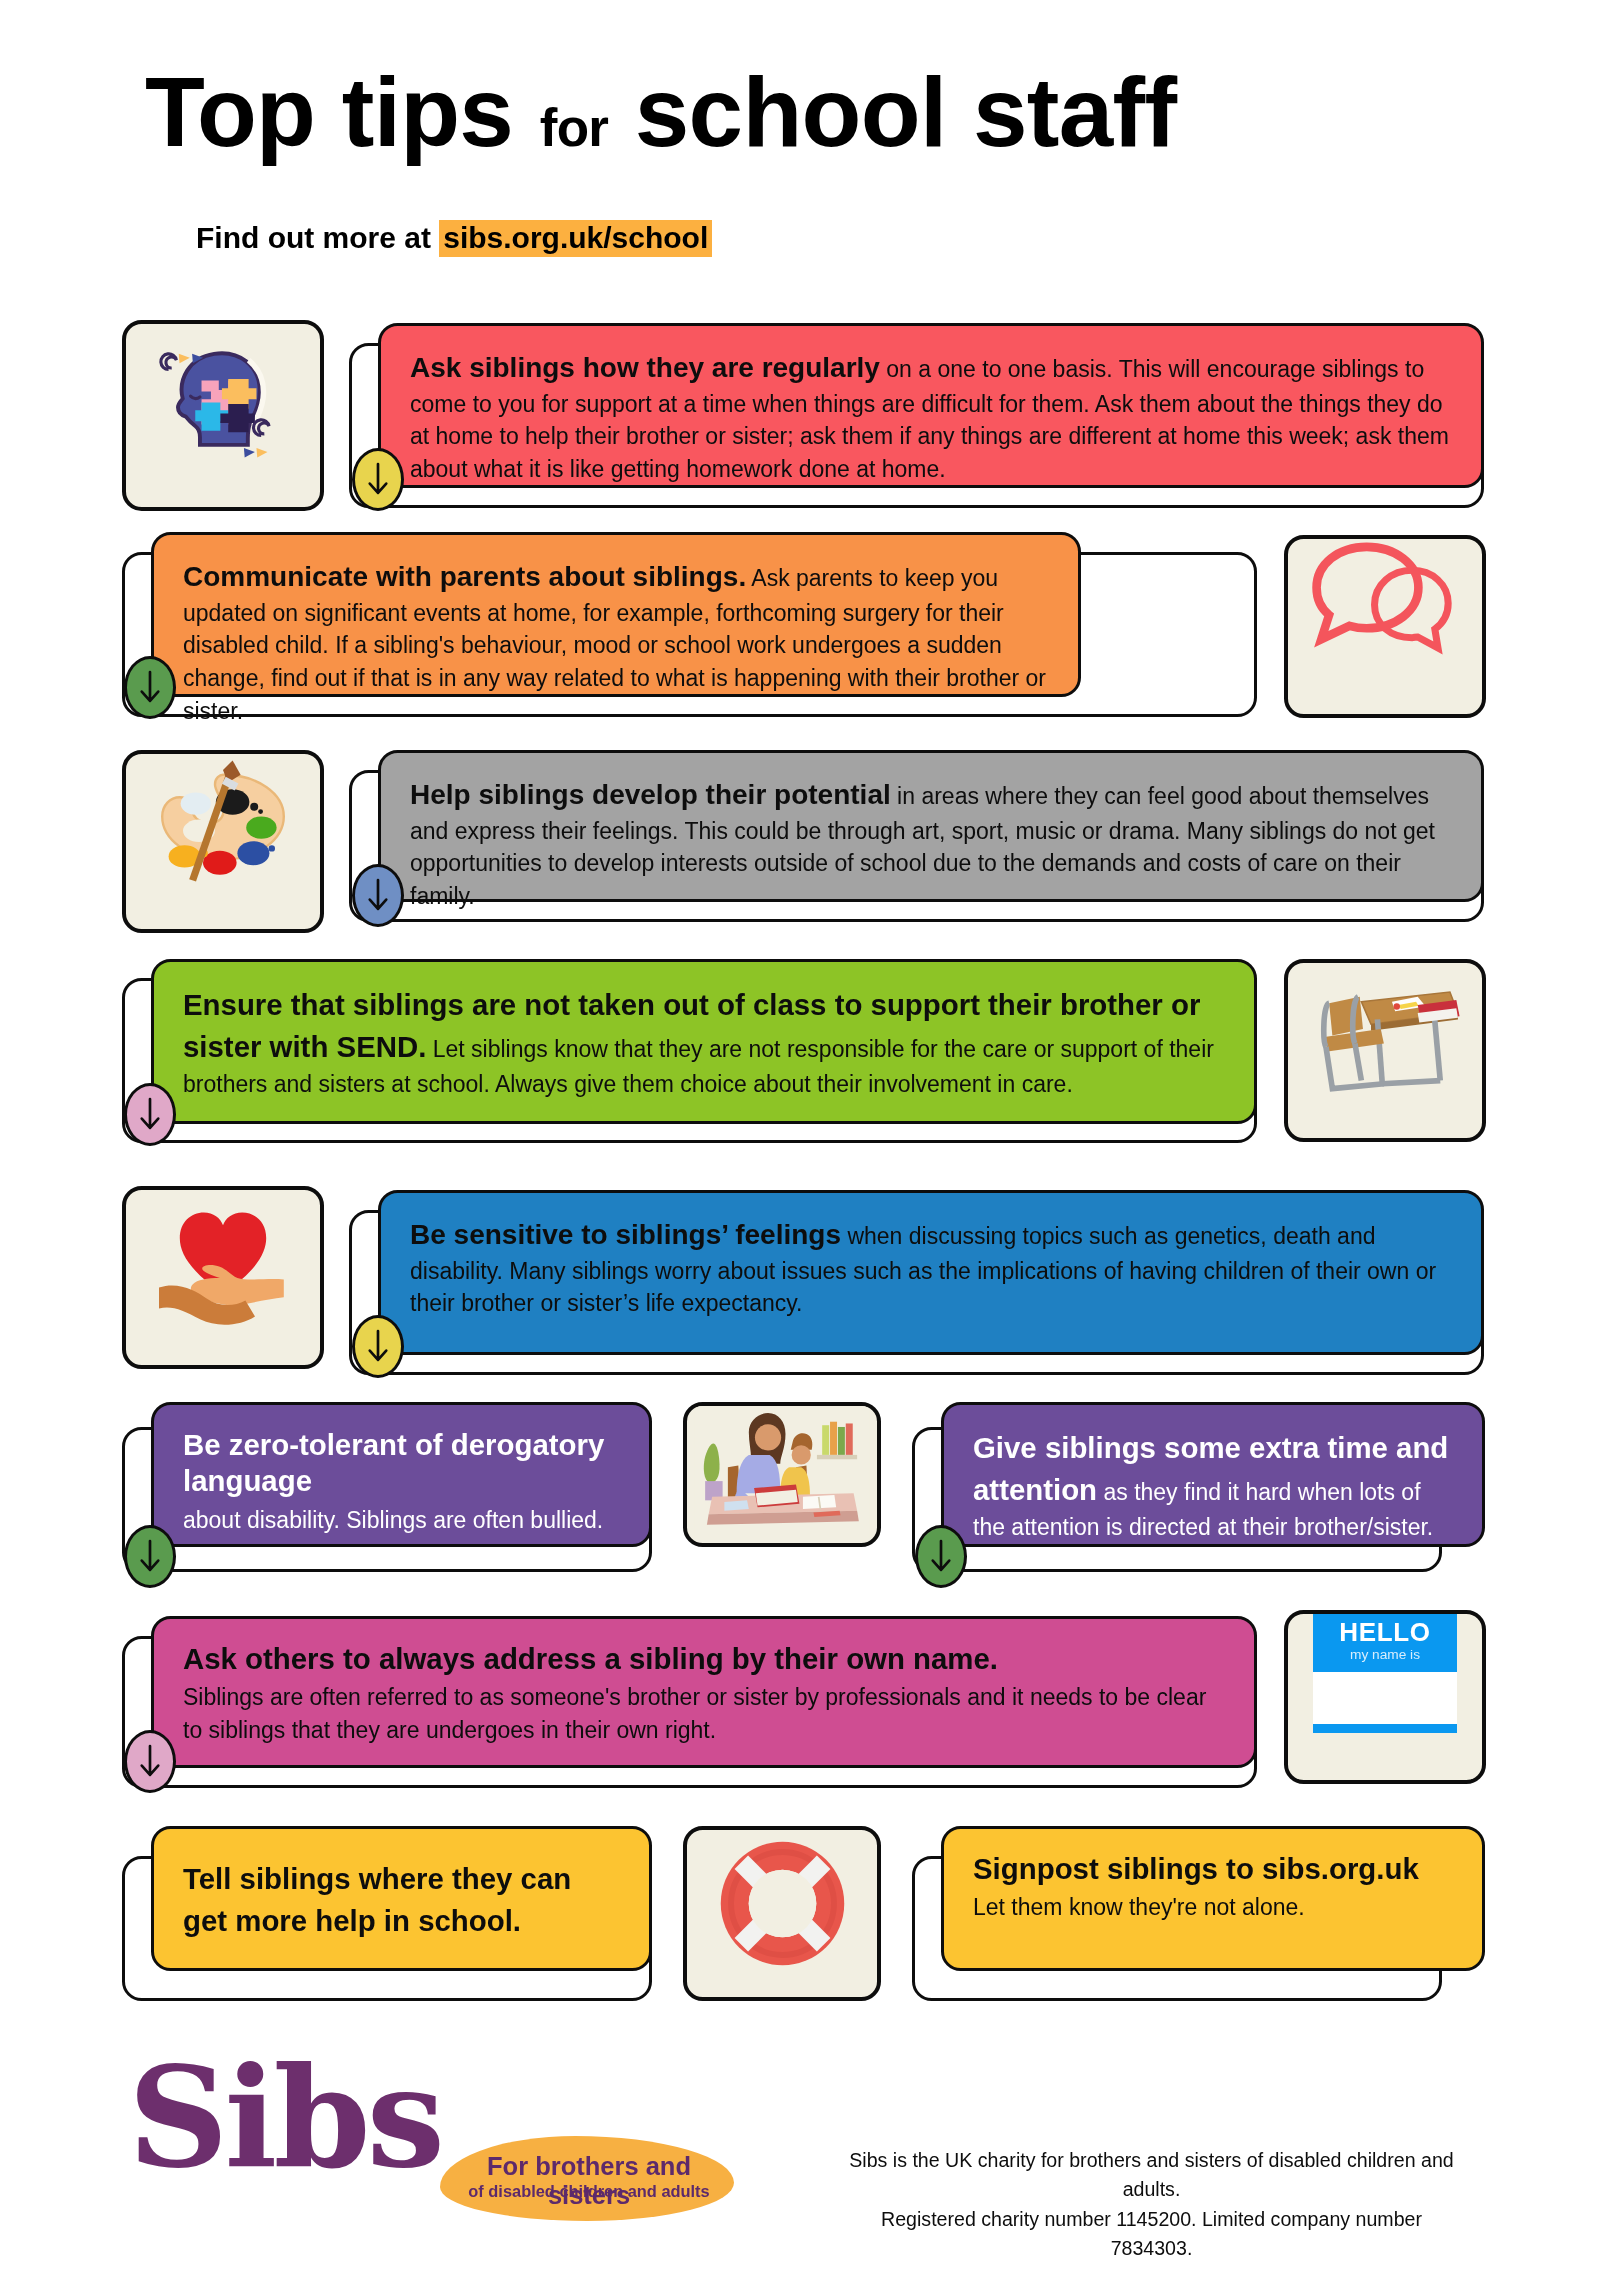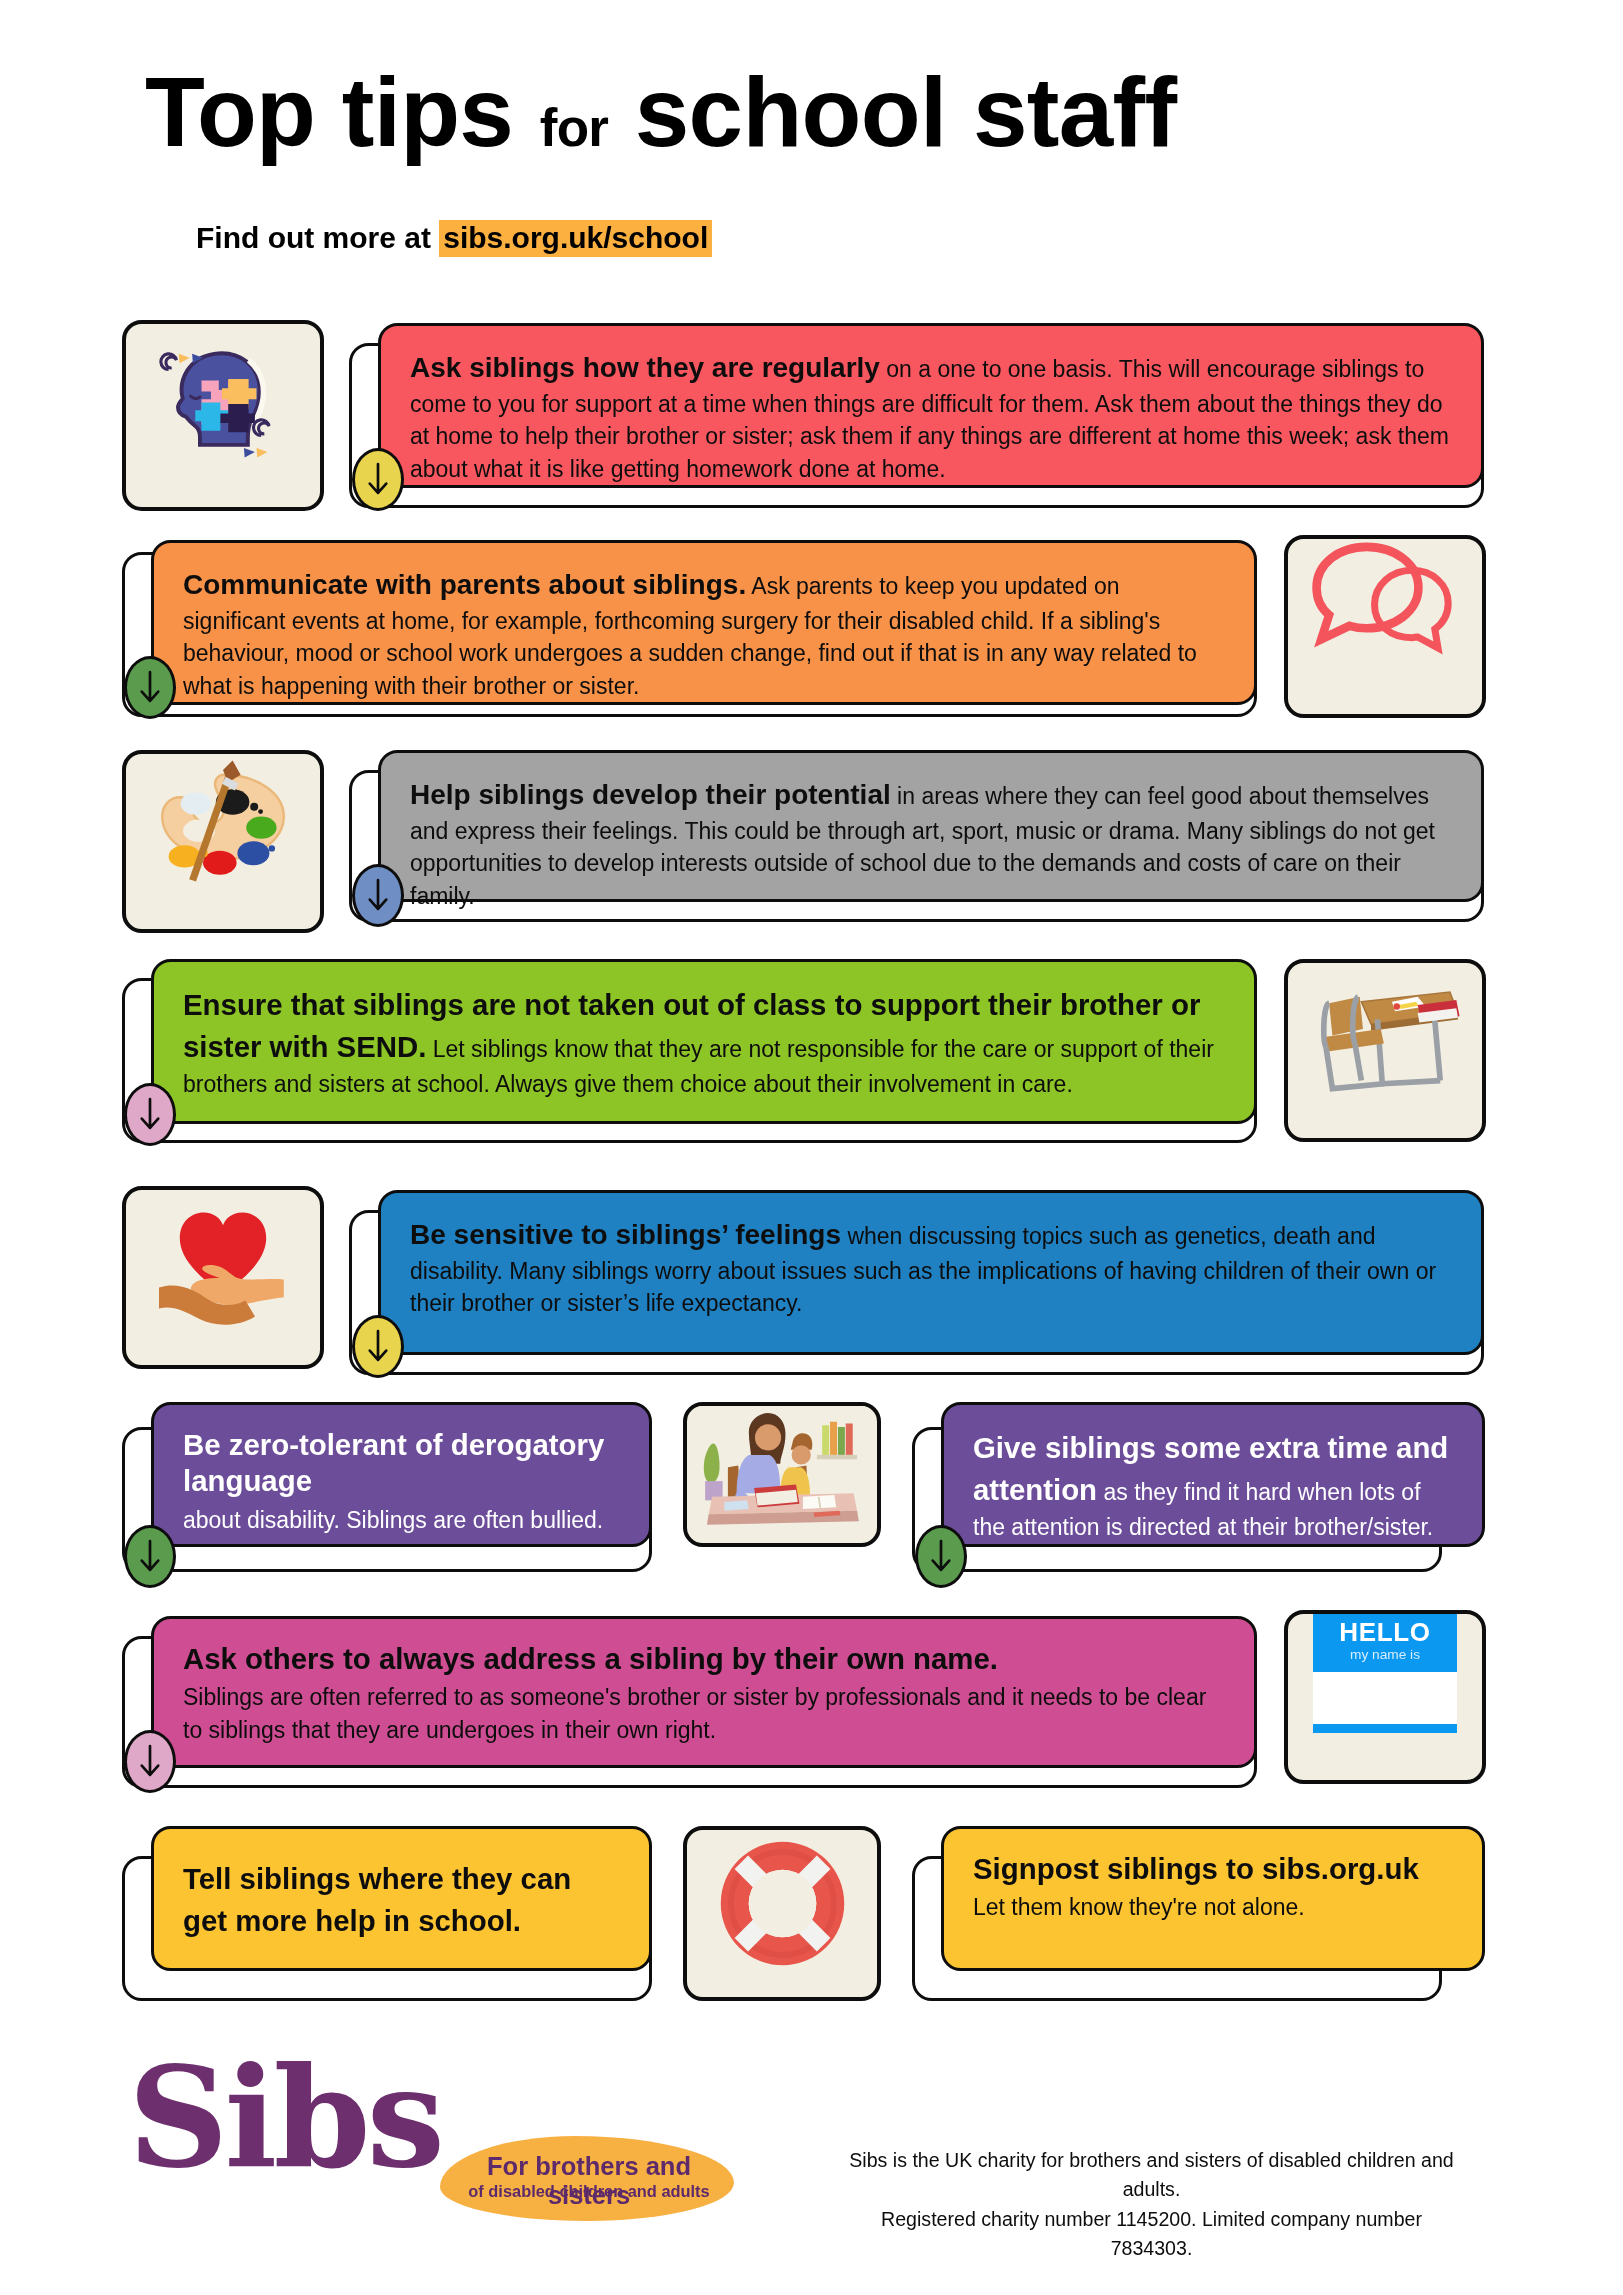--- a/index.html
+++ b/index.html
@@ -134,21 +134,21 @@
   <div class="card" style="left:378px; top:323px; width:1106px; height:165px; background:#f9575f;">
     <p class="ct"><span class="h">Ask siblings how they are regularly</span><span> on a one to one basis. This will encourage siblings to come to you for support at a time when things are difficult for them. Ask them about the things they do at home to help their brother or sister; ask them if any things are different at home this week; ask them about what it is like getting homework done at home.</span></p>
   </div>
   <div class="badge" style="left:352px; top:448px; background:#e8d44d;">
     <svg viewBox="0 0 24 34" aria-hidden="true">
         <path d="M12 2v26M4 21l8 9 8-9" fill="none" stroke="#0d0d0d" stroke-width="2.6" stroke-linecap="round" stroke-linejoin="round"></path>
       </svg>
   </div>
 
   <div class="ghost" style="left:122px; top:552px; width:1135px; height:165px;"></div>
-  <div class="card" style="left:151px; top:532px; width:1106px; height:165px; background:#f89248;margin-top:8px;">
+  <div class="card" style="left:151px; top:532px; width:930px; height:165px; background:#f89248;">
     <p class="ct"><span class="h">Communicate with parents about siblings.</span><span> Ask parents to keep you updated on significant events at home, for example, forthcoming surgery for their disabled child. If a sibling's behaviour, mood or school work undergoes a sudden change, find out if that is in any way related to what is happening with their brother or sister.</span></p>
   </div>
   <div class="badge" style="left:124px; top:656px; background:#5a9b4e;">
     <svg viewBox="0 0 24 34" aria-hidden="true">
         <path d="M12 2v26M4 21l8 9 8-9" fill="none" stroke="#0d0d0d" stroke-width="2.6" stroke-linecap="round" stroke-linejoin="round"></path>
       </svg>
   </div>
   <div class="icon-box" style="left:1284px; top:535px; width:202px; height:183px;">
     <svg viewBox="0 0 200 180" width="157" height="141" aria-hidden="true">
       <path d="M104 72c0-26 22-44 48-44s46 18 46 42c0 13-6 25-17 33l4 24-26-14c-2 0-5 1-7 1-28 0-48-17-48-42z" transform="translate(-18,12)" fill="none" stroke="#f4555c" stroke-width="9"></path>

